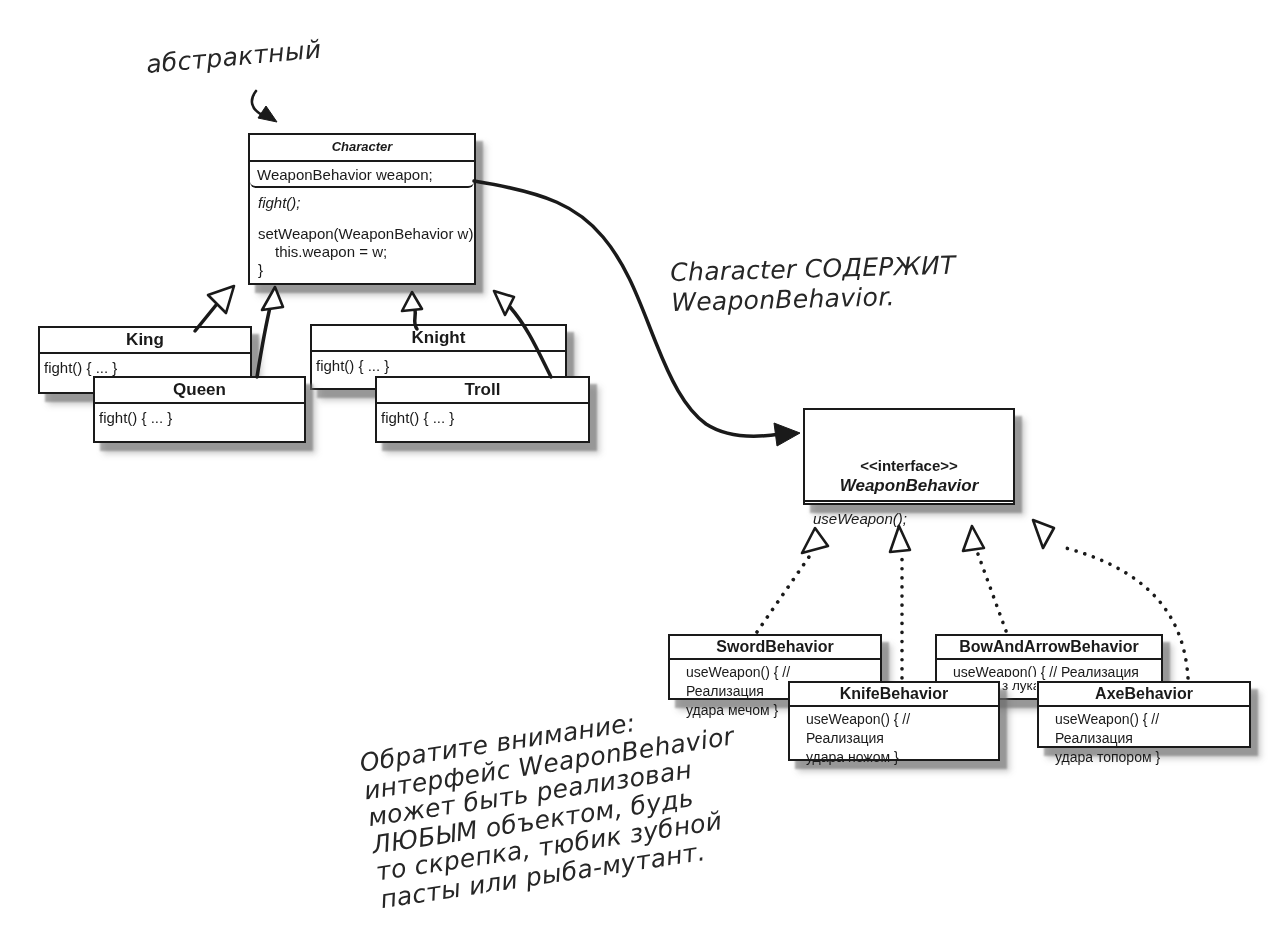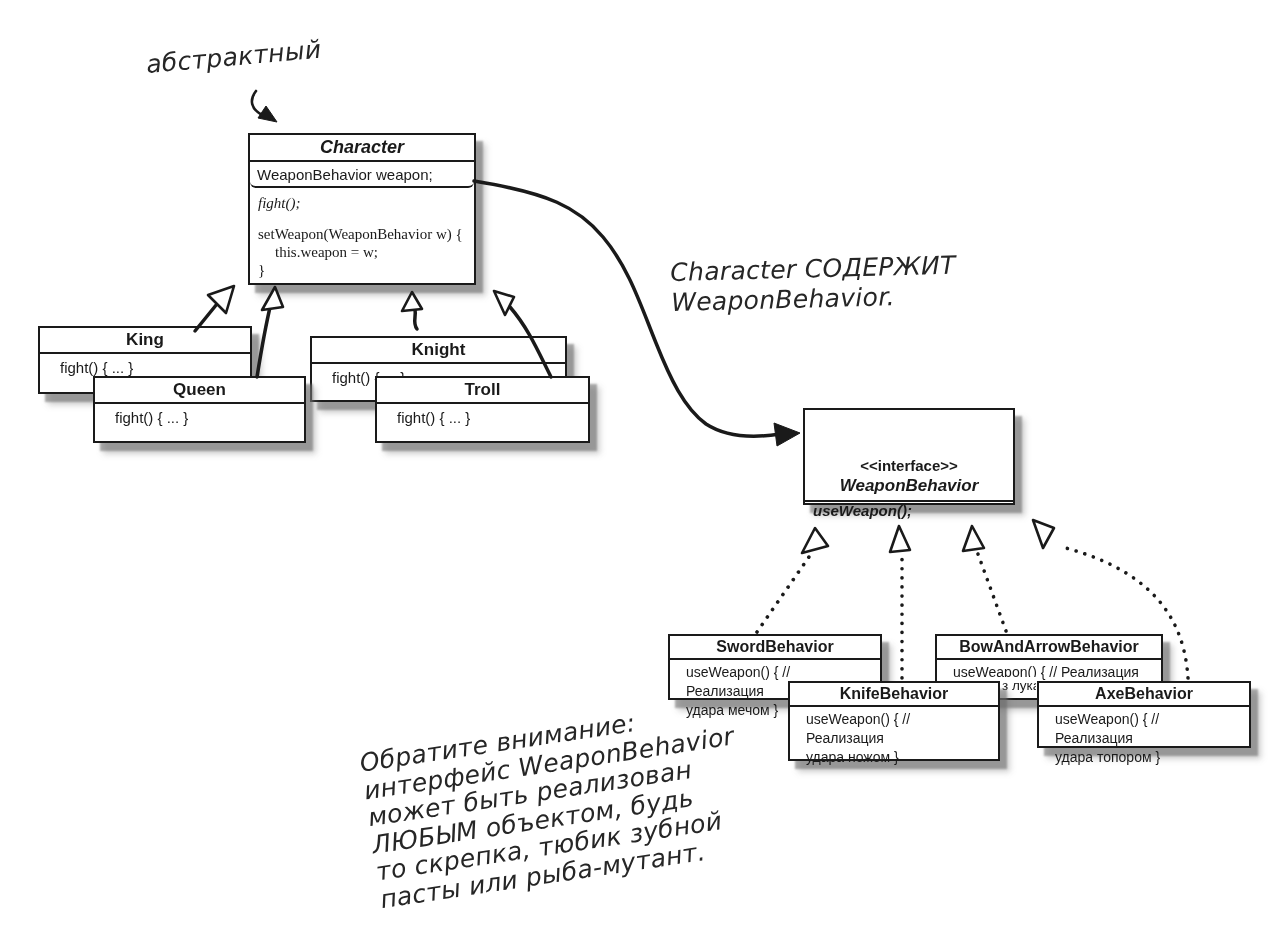--- a/index.html
+++ b/index.html
@@ -17,47 +17,47 @@
   .uml-title {
     box-sizing:border-box; text-align:center; font-weight:bold;
     border-bottom:2px solid #1a1a1a; white-space:nowrap; overflow:hidden;
   }
   .uml-field {
     box-sizing:border-box; border-bottom:2px solid #1a1a1a;
     white-space:nowrap; overflow:hidden;
   }
   .uml-body { box-sizing:border-box; overflow:hidden; }
   .italic { font-style:italic; }
-  .m { white-space:pre;font-family:Liberation Serif, serif; }
+  .m { white-space:pre; }
 
   
   .box-character { left:248px; top:133px; width:228px; height:152px; z-index:2; }
-  .box-character .uml-title { height:27px; line-height:24px; font-size:18px; }
+  .box-character .uml-title { height:27px; line-height:24px; font-size:13px; }
   .box-character .uml-field { height:26px; line-height:22px; font-size:15px; padding:2px 7px;border-radius:6px; }
   .box-character .uml-body  { font-size:15px; padding:6px 8px; line-height:18px; }
   .box-character .gap { margin-top:13px; }
   .box-character .indent { padding-left:17px; }
 
   
   .simple .uml-title { height:26px; line-height:23px; font-size:17px; }
-  .simple .uml-body  { font-size:15px; padding:5px 20px; line-height:18px; }
+  .simple .uml-body  { font-size:15px; padding:5px 4px; line-height:18px; }
   .box-king   { left:38px;  top:326px; width:214px; height:68px; z-index:1; }
   .box-queen  { left:65px;  top:376px; width:213px; height:67px; z-index:3;margin-left:28px; }
-  .box-knight { left:310px; top:336px; width:257px; height:66px; z-index:1; }
+  .box-knight { left:310px; top:324px; width:257px; height:66px; z-index:1; }
   .box-troll  { left:375px; top:376px; width:215px; height:67px; z-index:3; }
 
   
   .box-interface { left:803px; top:408px; width:212px; height:97px; z-index:2; }
   .box-interface .if-head {
     box-sizing:border-box; height:50px; border-bottom:2px solid #1a1a1a;
     text-align:center; padding-top:4px;margin-top:42px;
   }
   .box-interface .stereotype { font-size:15px; font-weight:bold; line-height:19px; }
   .box-interface .if-name { font-size:17px; font-weight:bold; font-style:italic; line-height:21px; }
-  .box-interface .uml-body { font-size:15px; font-style:italic; padding:0 8px;font-weight:bold; }
+  .box-interface .uml-body { font-size:15px; font-style:italic; padding:8px 8px; }
 
   
   .impl .uml-title { height:24px; line-height:21px; font-size:16px; }
   .impl .uml-body  { font-size:14px; padding:3px 16px; line-height:19px; }
   .box-sword { left:668px;  top:634px; width:214px; height:66px; z-index:1; }
   .box-knife { left:788px;  top:681px; width:212px; height:80px; z-index:4; }
   .box-bow   { left:935px;  top:634px; width:228px; height:66px; z-index:1; }
   .box-axe   { left:1037px; top:681px; width:214px; height:67px; z-index:4; }
   .bow-fragment {
     position:absolute; left:1002px; top:677px; width:34px; height:18px;

